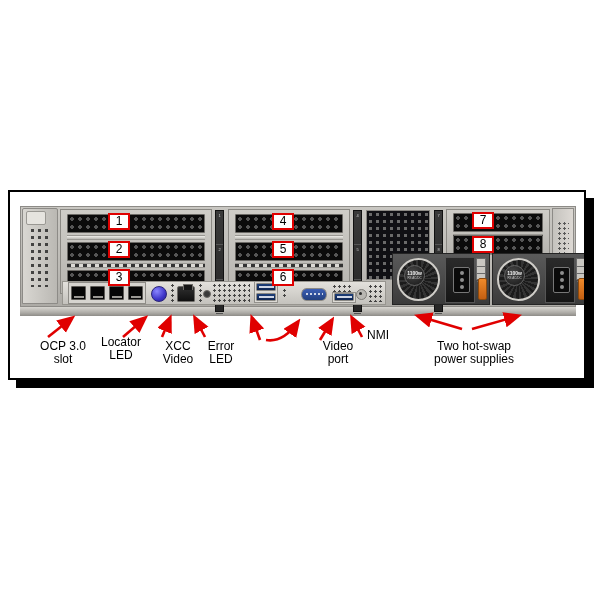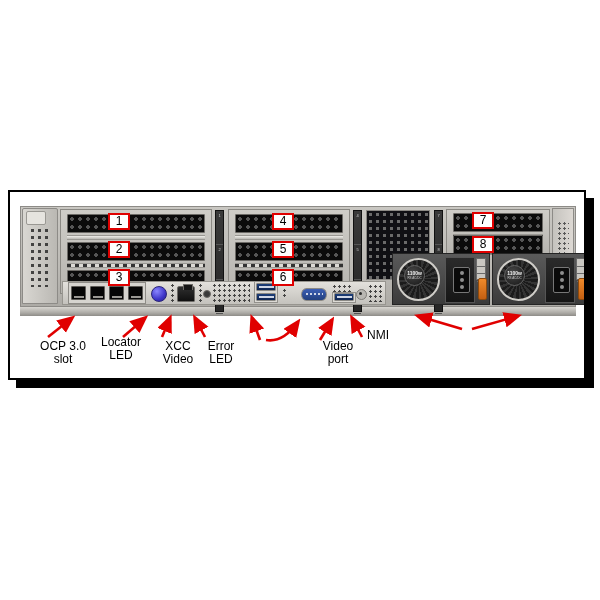--- a/index.html
+++ b/index.html
@@ -438,15 +438,17 @@
 slot</div>
     <div class="caption" style="left:76px;top:144px;width:70px;">Locator
 LED</div>
     <div class="caption" style="left:144px;top:148px;width:48px;">XCC
 Video</div>
     <div class="caption" style="left:186px;top:148px;width:50px;">Error
 LED</div>
     <div class="caption" style="left:304px;top:148px;width:48px;">Video
 port</div>
     <div class="caption" style="left:346px;top:137px;width:44px;">NMI</div>
+    <div class="caption" style="left:396px;top:148px;width:136px;">Two hot-swap
+power supplies</div>
 
   </div>
 </div>
 
 </body></html>

